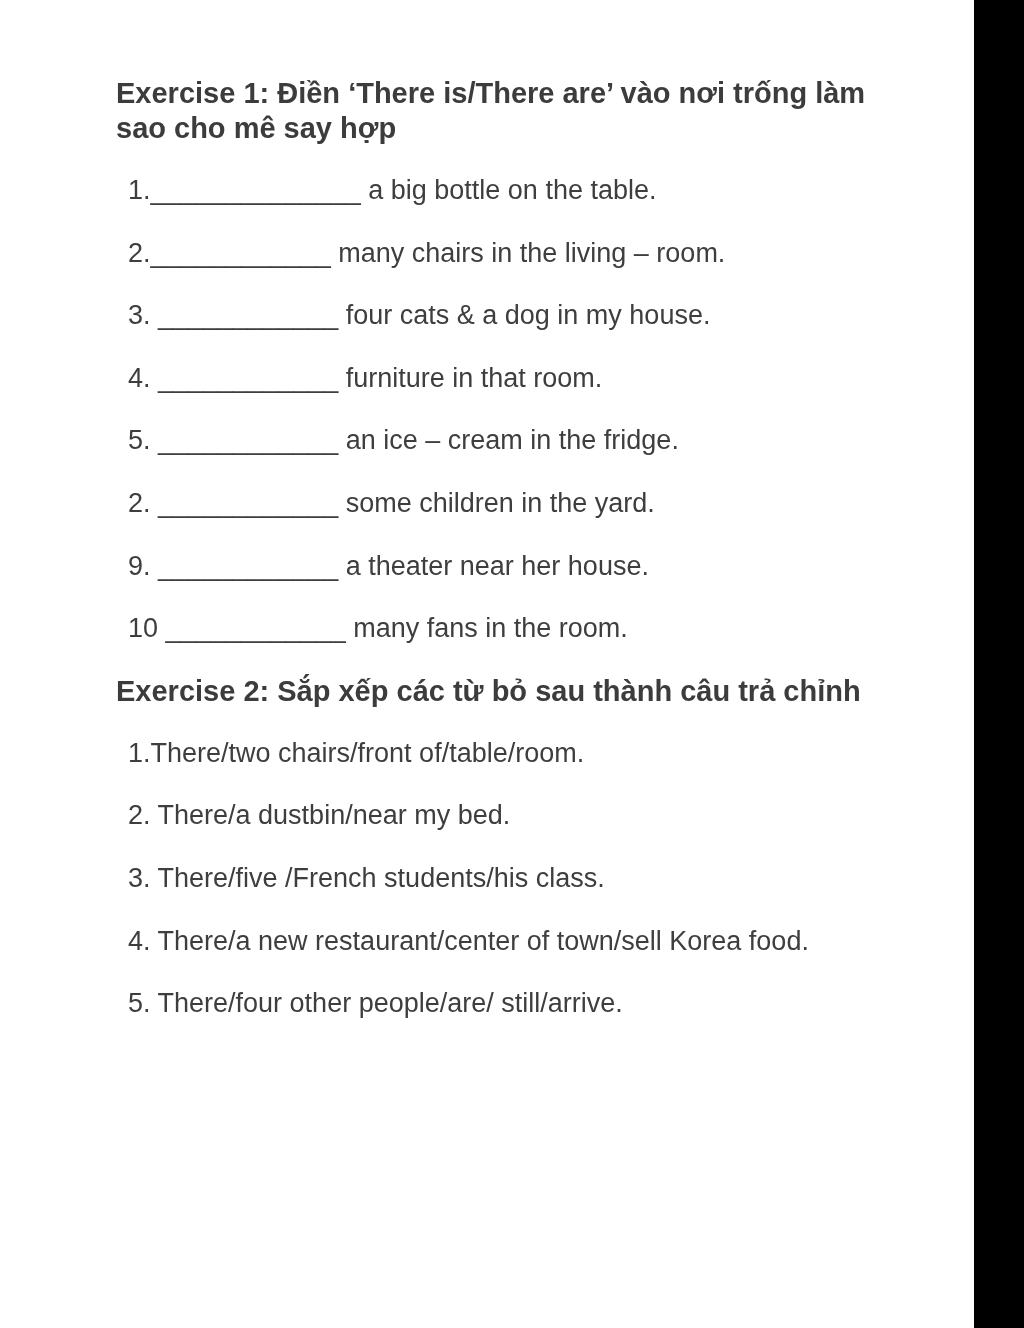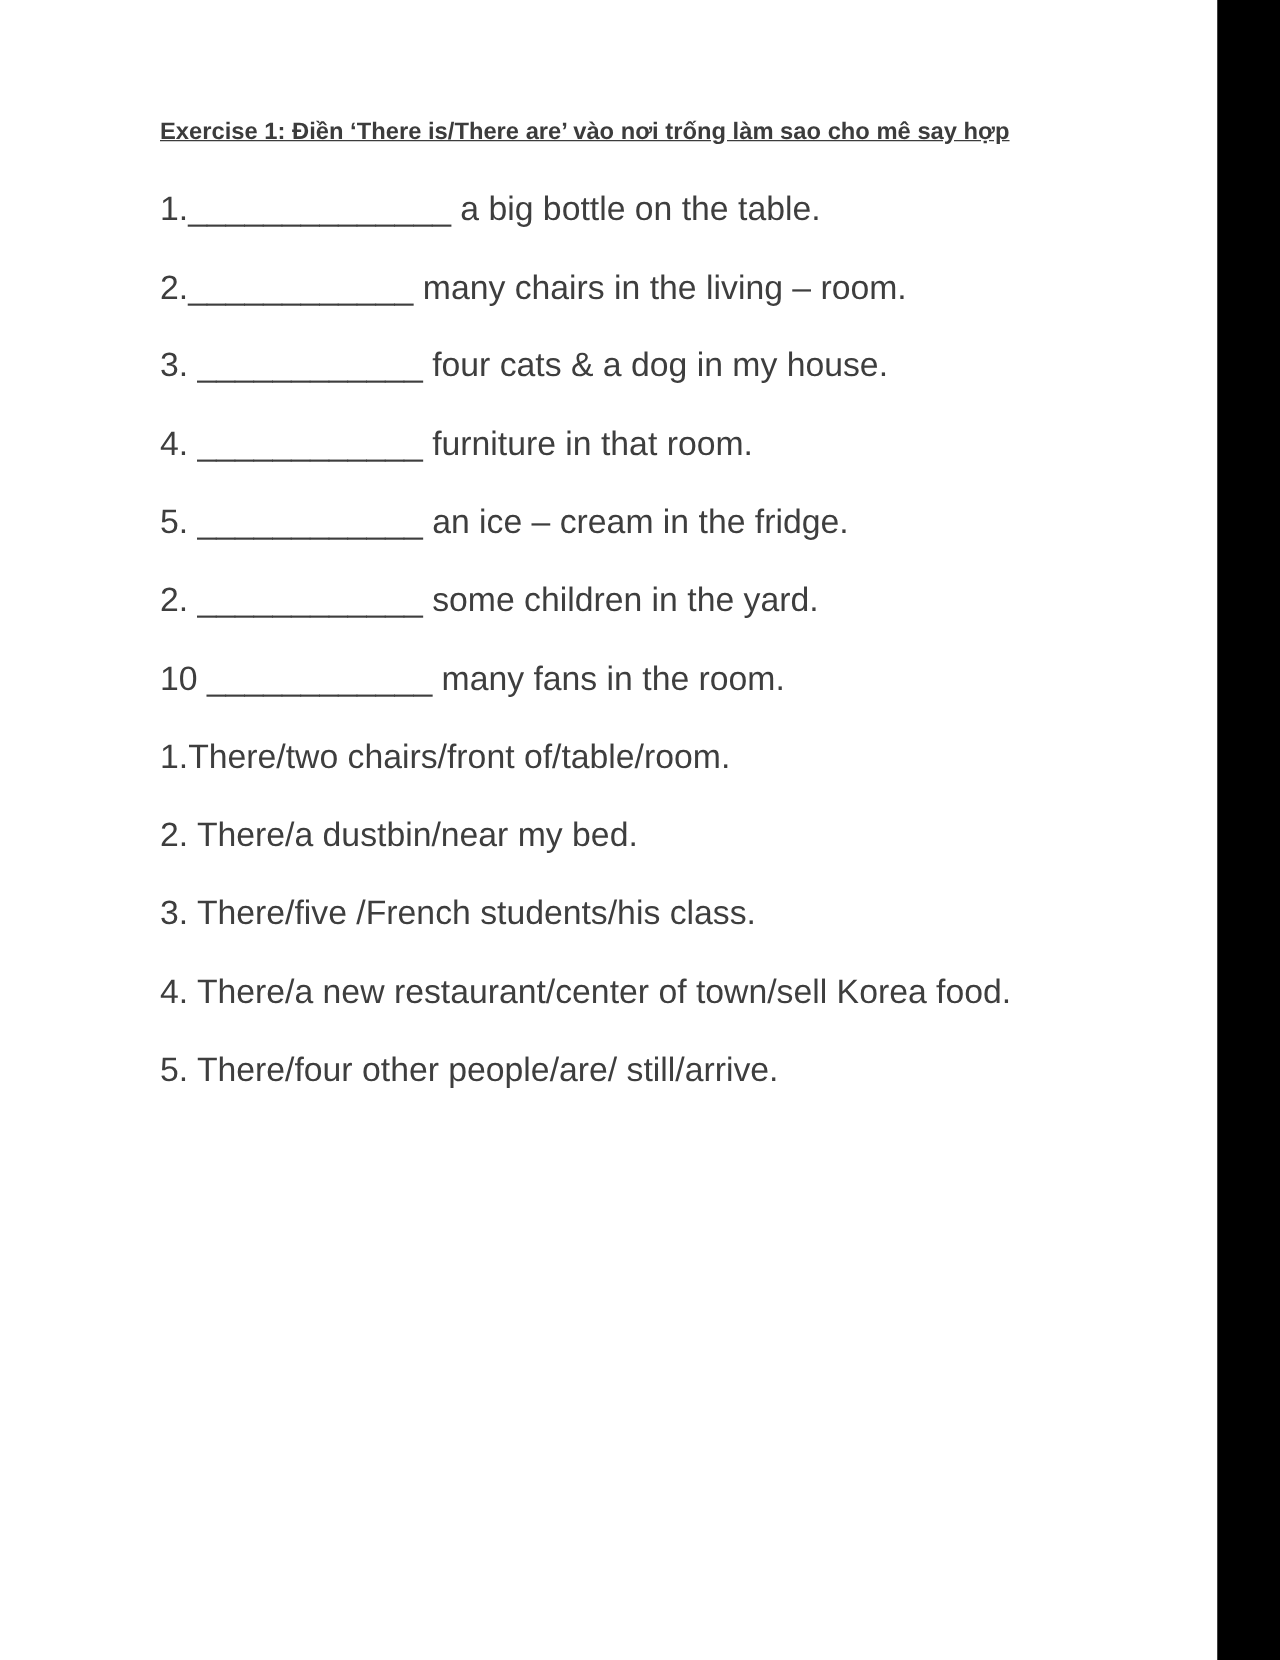--- a/index.html
+++ b/index.html
@@ -13,23 +13,22 @@
       width: 974px; height: 1328px; background: #ffffff;
     }
     .strip {
       position: absolute; left: 974px; top: 0; width: 50px; height: 1328px; background: #000;
     }
     .content {
       position: absolute; left: 116px; top: 76px; width: 760px;
       color: #3a3a3a;
     }
     .heading {
-      font-weight: bold; font-size: 19px; line-height: 35px; color: #3c3c3c;
-      margin: 12px;
-      text-decoration: underline;
+      font-weight: bold; font-size: 29px; line-height: 35px; color: #3c3c3c;
+      margin: 0;
     }
     .line {
       font-size: 27px; line-height: 35px; color: #3e3e3e; margin: 12px;
       white-space: nowrap;
     }
     .wrap { white-space: normal; }
     #h1 { margin-bottom: 27px; }
     .ex1 .line { margin-bottom: 27.6px; }
     .ex2 .line { margin-bottom: 27.6px; }
   </style>
@@ -39,22 +38,24 @@
 <div class="page">
   <div class="content">
     <p class="heading" id="h1">Exercise 1: Điền ‘There is/There are’ vào nơi trống làm sao cho mê say hợp</p>
     <div class="ex1">
       <p class="line">1.______________ a big bottle on the table.</p>
       <p class="line">2.____________ many chairs in the living – room.</p>
       <p class="line">3. ____________ four cats &amp; a dog in my house.</p>
       <p class="line">4. ____________ furniture in that room.</p>
       <p class="line">5. ____________ an ice – cream in the fridge.</p>
       <p class="line">2. ____________ some children in the yard.</p>
+      <p class="line">9. ____________ a theater near her house.</p>
       <p class="line">10 ____________ many fans in the room.</p>
     </div>
+    <p class="heading" style="margin-bottom:27px; white-space:nowrap;">Exercise 2: Sắp xếp các từ bỏ sau thành câu trả chỉnh</p>
     <div class="ex2">
       <p class="line">1.There/two chairs/front of/table/room.</p>
       <p class="line">2. There/a dustbin/near my bed.</p>
       <p class="line">3. There/five /French students/his class.</p>
       <p class="line">4. There/a new restaurant/center of town/sell Korea food.</p>
       <p class="line">5. There/four other people/are/ still/arrive.</p>
     </div>
   </div>
 </div>
 <div class="strip"></div>

